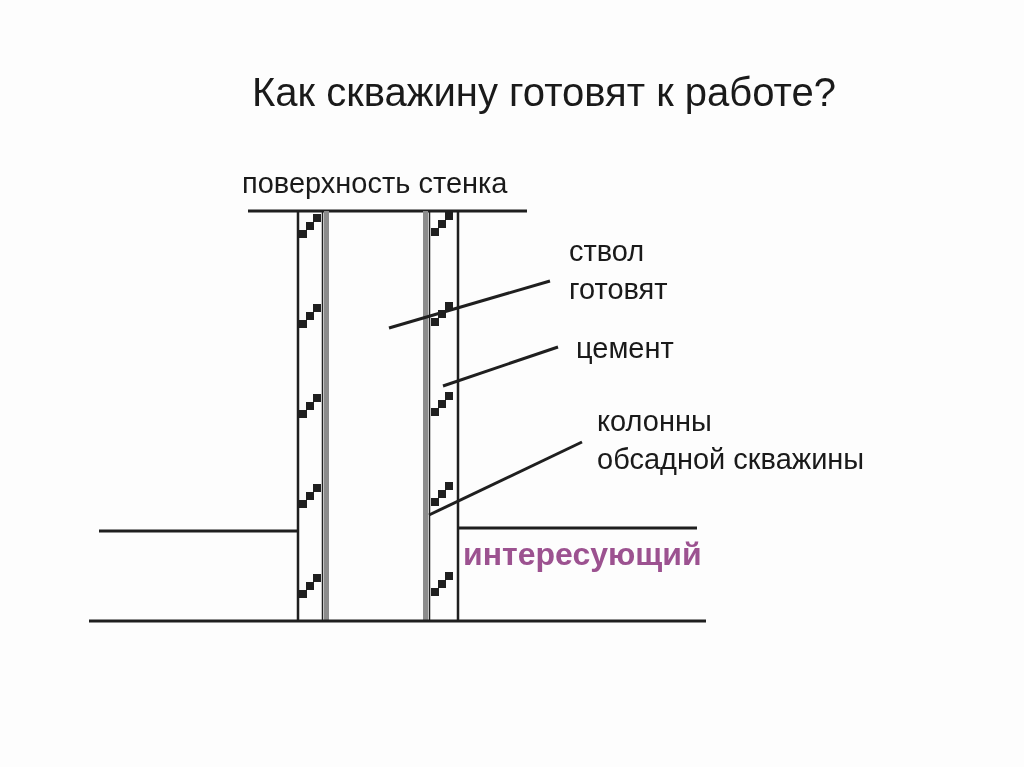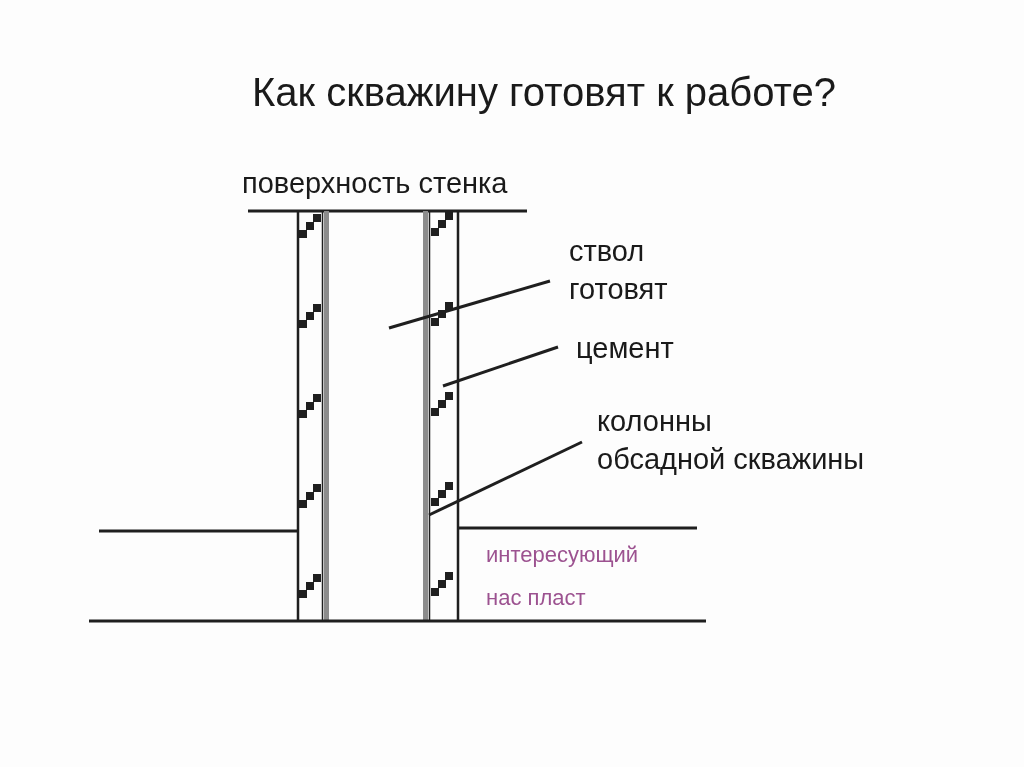--- a/index.html
+++ b/index.html
@@ -21,23 +21,23 @@
   .lbl{
     position:absolute;
     color:var(--text,#1a1a1a);
     font-size:29px;line-height:38px;white-space:nowrap;
   }
   .lbl-surface{left:242px;top:164px;}
   .lbl-borehole{left:569px;top:232px;}
   .lbl-cement{left:576px;top:329px;}
   .lbl-casing{left:597px;top:402px;}
   .lbl-formation{
-    left:486px;top:533px;
+    left:463px;top:533px;
     color:var(--formation_text,#9c5290);
-    font-size:22px;line-height:43px;
+    font-size:32px;line-height:43px;font-weight:bold;
   }
   .ink{stroke:var(--ink,#1f1f1f);}
   .gray{stroke:var(--casing_gray,#8c8c8c);}
   .sq{fill:var(--ink,#1f1f1f);}
 </style>
 </head>
 <body style="--ink: #1f1f1f; --text: #1a1a1a; --casing_gray: #8c8c8c; --formation_text: #9c5290; --background: #fdfdfd;">
 
 <div class="stage">
 
@@ -98,16 +98,15 @@
 
   <div class="lbl lbl-cement">цемент</div>
 
   <div class="lbl lbl-casing">
     <div>колонны</div>
     <div>обсадной скважины</div>
   </div>
 
   <div class="lbl lbl-formation">
     <div>интересующий</div>
-    <div>нас пласт</div>
   </div>
 
 </div>
 
 </body></html>

